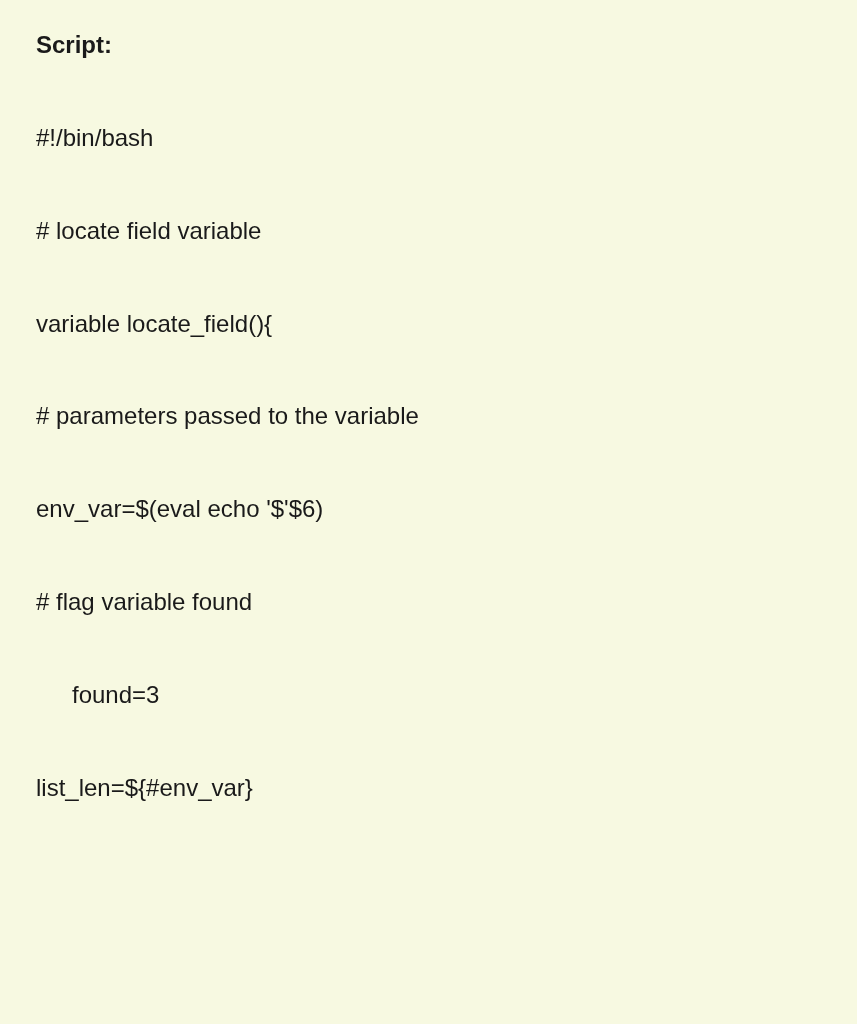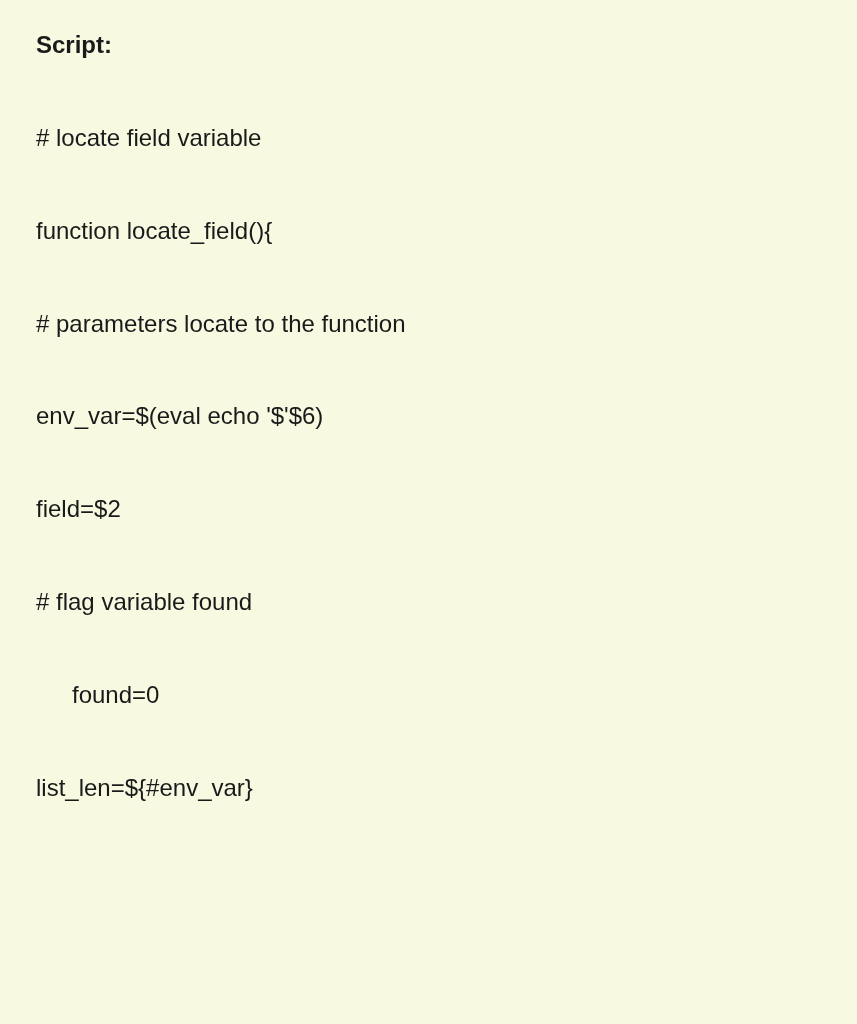--- a/index.html
+++ b/index.html
@@ -32,27 +32,27 @@
   .indent {
     padding-left: 36px;
   }
 </style>
 </head>
 <body>
 
 <div>
   <span class="script-label">Script:</span>
   <div class="code-block">
+    <span class="line">#!/bin/bash</span>
     <span class="line"># locate field variable</span>
-    <span class="line">function locate_field(){</span>
-    <span class="line"># parameters locate to the function</span>
+    <span class="line">variable locate_field(){</span>
+    <span class="line"># parameters passed to the variable</span>
     <span class="line">env_var=$(eval echo '$'$6)</span>
-    <span class="line">field=$2</span>
     <span class="line"># flag variable found</span>
-    <span class="line indent">found=0</span>
+    <span class="line indent">found=3</span>
     <span class="line">list_len=${#env_var}</span>
     
     
     
     
     
     
     
     
     

